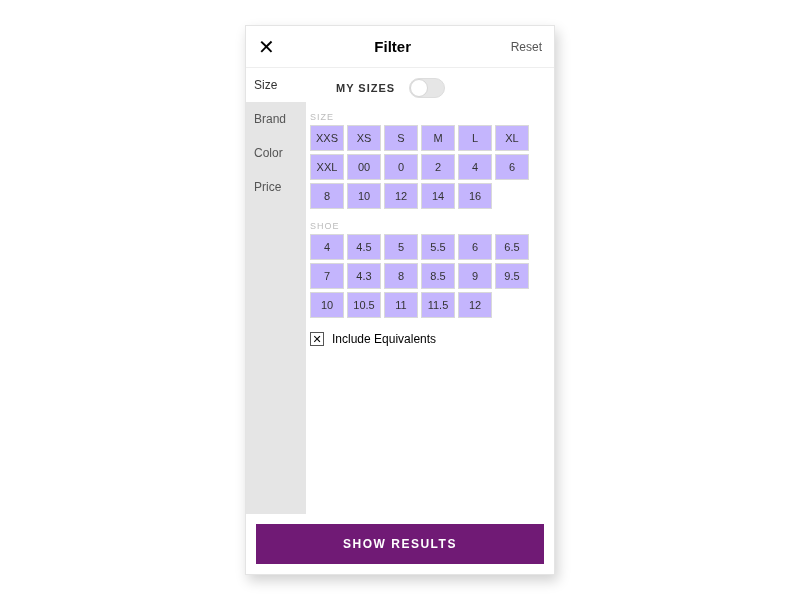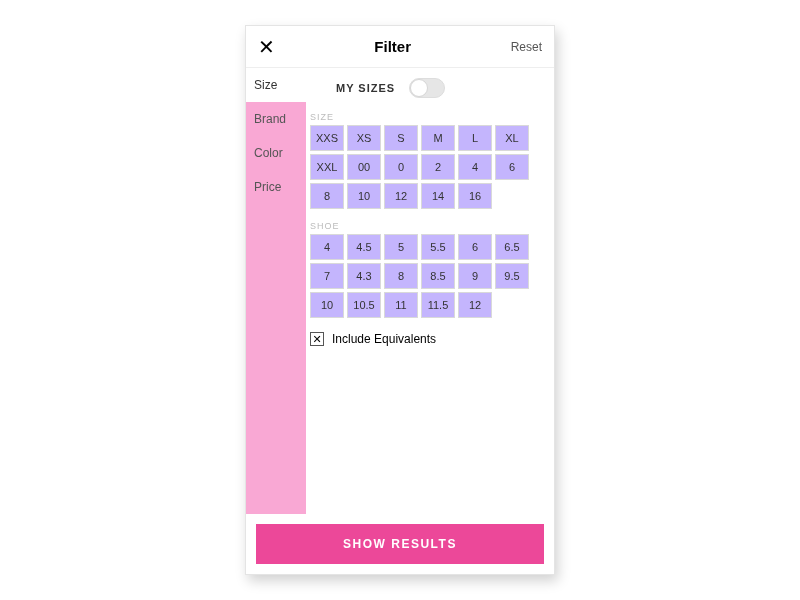--- a/index.html
+++ b/index.html
@@ -58,21 +58,21 @@
   .sidebar .cat {
     padding: 10px 8px;
     cursor: pointer;
     color: #333;
   }
   .sidebar .cat.active {
     background: #fff;
   }
   .sidebar .rest {
     flex: 1;
-    background: #f9a8d4;
+    background: #e5e5e5;
   }
   .sidebar .rest .cat {
     color: #555;
   }
   .main {
     flex: 1;
     padding: 6px 6px 6px 0;
     overflow-y: auto;
   }
   .mysizes-row {
@@ -147,21 +147,21 @@
     font-size: 11px;
     cursor: pointer;
     line-height: 1;
   }
   .footer {
     padding: 10px;
   }
   .show-btn {
     width: 100%;
     height: 40px;
-    background: #ec4899;
+    background: #701a75;
     color: #fff;
     font-weight: 700;
     letter-spacing: 1.5px;
     font-size: 12px;
     border: none;
     cursor: pointer;
   }
 </style>
 </head>
 <body>

